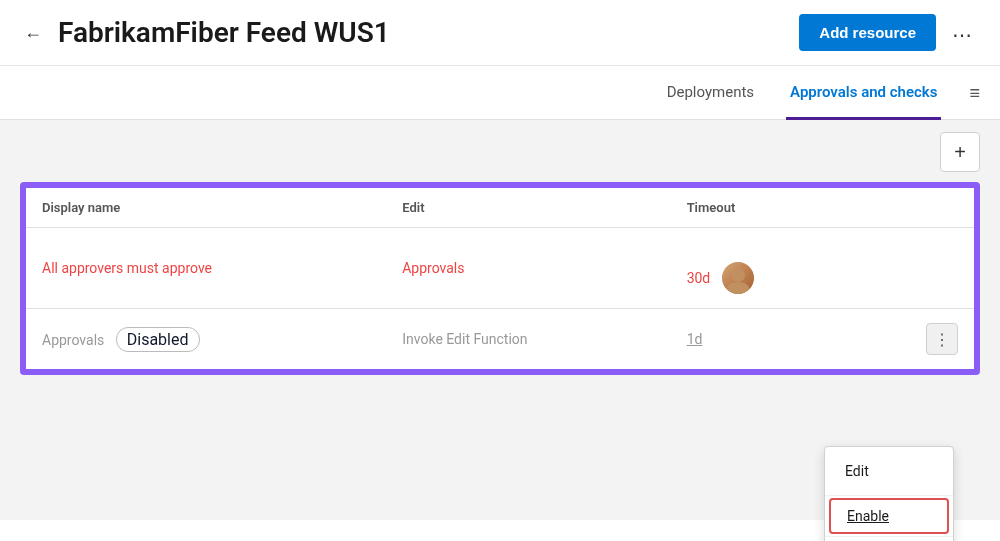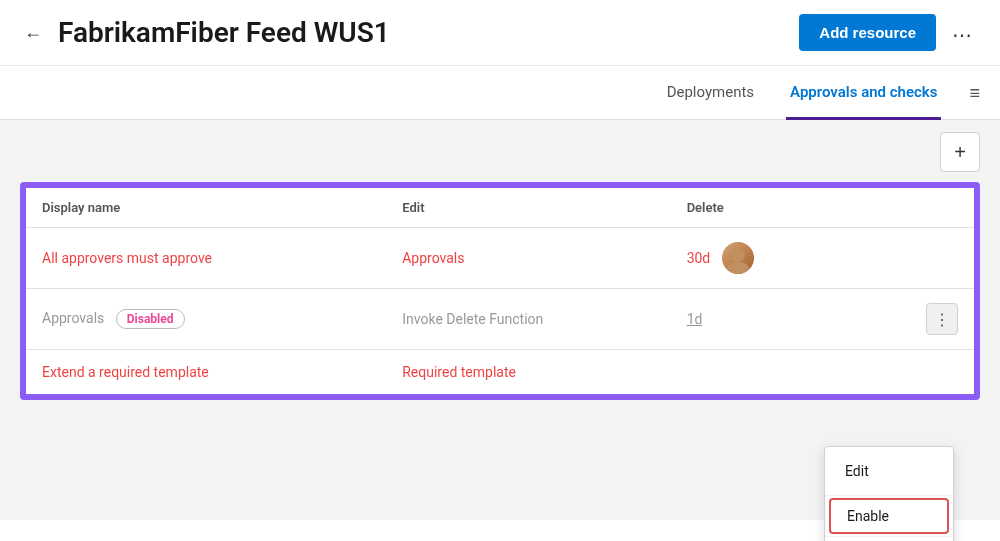--- a/index.html
+++ b/index.html
@@ -160,24 +160,23 @@
       border-bottom: none;
     }
     .table tr.disabled-row td {
       color: #999;
     }
     .disabled-badge {
       display: inline-block;
       border: 1px solid #bbb;
       border-radius: 12px;
       padding: 2px 10px;
-      font-size: 12px;
-      color: #ec4899;
+      font-size: 16px;
+      color: #0f172a;
       margin-left: 8px;
-      font-weight: bold;
     }
 
     .avatar {
       width: 32px;
       height: 32px;
       border-radius: 50%;
       background: #c8a882;
       overflow: hidden;
       display: flex;
       align-items: center;
@@ -249,20 +248,21 @@
       padding: 16px 20px;
       font-size: 14px;
       cursor: pointer;
       color: #1a1a1a;
     }
     .dropdown-item.highlighted {
       border: 2px solid #e05252;
       border-radius: 4px;
       margin: 2px 4px;
       padding: 8px 16px;
+      text-decoration: underline;
     }
     .dropdown-item.edit {
       border-bottom: 1px solid #f0f0f0;
     }
     .dropdown-item.delete {
       border-top: 1px solid #f0f0f0;
     }
 
     .col-display { width: 38%; }
     .col-type { width: 30%; }
@@ -302,62 +302,56 @@
   <div class="add-row">
     <button class="plus-btn">+</button>
   </div>
 
   <div class="table-container">
     <table class="table">
       <thead>
         <tr>
           <th class="col-display">Display name</th>
           <th class="col-type">Edit</th>
-          <th class="col-timeout">Delete</th>
+          <th class="col-timeout">Timeout</th>
           <th class="col-action"></th>
         </tr>
       </thead>
       <tbody>
 
         <tr>
           <td>All approvers must approve</td>
           <td>Approvals</td>
           <td>
-            <div style="display:flex; align-items:center; gap:12px;">
+            <div style="display:flex; align-items:center; gap:12px;margin-top:20px;">
               <span>30d</span>
               <div class="avatar">
                 <div class="avatar-img"></div>
               </div>
             </div>
           </td>
           <td></td>
         </tr>
 
         <tr class="disabled-row">
           <td>
             <span style="color:#999;">Approvals</span>
             <span class="disabled-badge">Disabled</span>
           </td>
-          <td style="color:#999;">Invoke Delete Function</td>
+          <td style="color:#999;">Invoke Edit Function</td>
           <td>
             <span style="color:#999;text-decoration:underline;">1d</span>
           </td>
           <td>
             <div class="row-actions">
               <button class="three-dots-btn">⋮</button>
             </div>
           </td>
         </tr>
 
-        <tr>
-          <td>Extend a required template</td>
-          <td>Required template</td>
-          <td></td>
-          <td></td>
-        </tr>
       </tbody>
     </table>
 
     <div class="dropdown-menu">
       <div class="dropdown-item edit">Edit</div>
       <div class="dropdown-item highlighted">Enable</div>
       <div class="dropdown-item delete">Delete</div>
     </div>
   </div>
 

